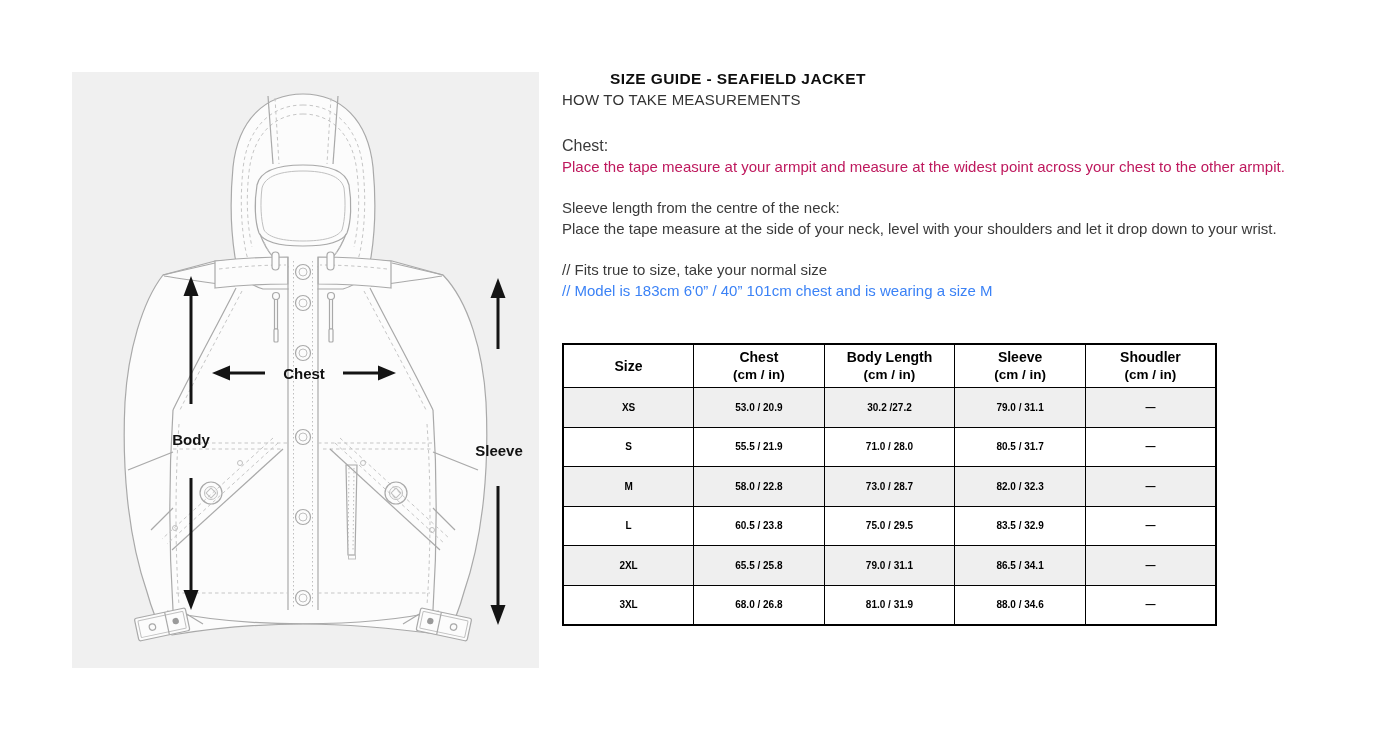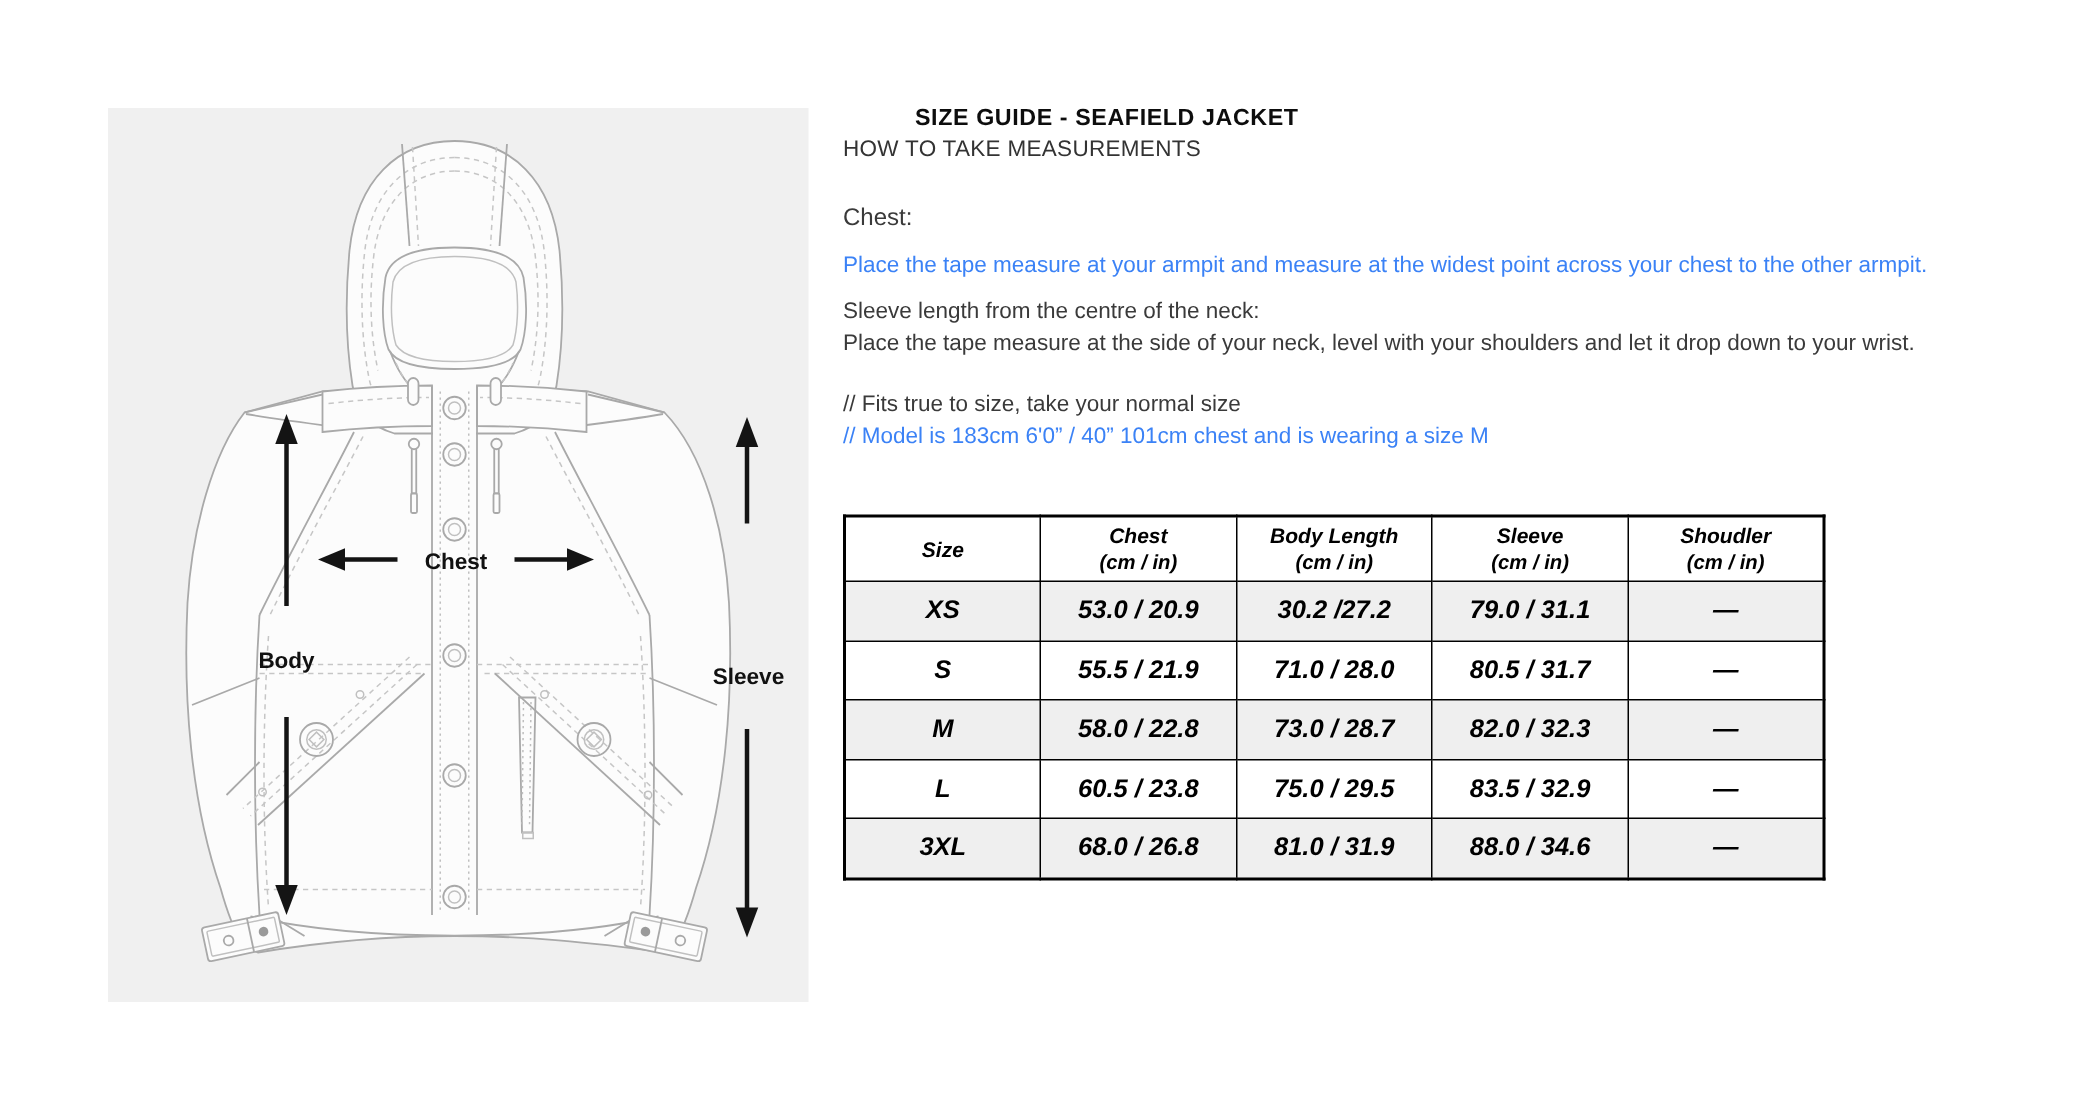--- a/index.html
+++ b/index.html
@@ -5,32 +5,32 @@
   html,body{margin:0;padding:0;background:#ffffff;}
   .page{position:relative;width:1400px;height:740px;background:#ffffff;overflow:hidden;
         font-family:"Liberation Sans", sans-serif;color:#2e2e2e;}
   .art-panel{position:absolute;left:72px;top:72px;width:467px;height:596px;background:#f0f0f0;}
   .art-panel svg{display:block;}
 
   .content{position:absolute;left:562px;top:0;width:766px;}
   .title{position:absolute;top:70px;left:0;font-size:15.5px;font-weight:bold;color:#0d0d0d;letter-spacing:.4px;white-space:nowrap;margin-left:48px;}
   .subtitle{position:absolute;top:91px;left:0;font-size:15px;color:#333;letter-spacing:.2px;white-space:nowrap;}
   .ins-h1{position:absolute;top:137px;left:0;font-size:16px;color:#3a3a3a;white-space:nowrap;}
-  .ins-b1{position:absolute;top:168px;left:0;font-size:15px;color:#3b82f6;white-space:nowrap;}
+  .ins-b1{position:absolute;top:158px;left:0;font-size:15px;color:#be185d;white-space:nowrap;}
   .ins-h2{position:absolute;top:199px;left:0;font-size:15px;color:#3a3a3a;white-space:nowrap;}
   .ins-b2{position:absolute;top:220px;left:0;font-size:15px;color:#3a3a3a;white-space:nowrap;}
   .note1{position:absolute;top:261px;left:0;font-size:15px;color:#3a3a3a;white-space:nowrap;}
   .note2{position:absolute;top:282px;left:0;font-size:15px;color:#3b82f6;white-space:nowrap;}
 
   table.size{position:absolute;top:343px;left:0;width:655px;border-collapse:collapse;table-layout:fixed;
-             border:2px solid #000;font-style:italic;}
+             border:2px solid #000;}
   table.size th, table.size td{border:solid #000;border-width:1.7px 1.3px;text-align:center;vertical-align:middle;
              color:#000;padding:0;}
   table.size th{height:42px;font-size:14px;font-weight:bold;line-height:17px;background:#fff;}
-  table.size td{height:38.5px;font-size:17px;font-weight:bold;}
+  table.size td{height:38.5px;font-size:10px;font-weight:bold;}
   table.size tbody tr:nth-child(odd) td{background:#efefef;}
   table.size tbody tr:nth-child(even) td{background:#ffffff;}
   .unit{font-size:13.5px;font-weight:bold;}
 
   
   .ln{fill:none;stroke:#a9a9a9;stroke-width:1.2;}
   .lnf{fill:#fcfcfc;stroke:#a9a9a9;stroke-width:1.2;}
   .lt{fill:none;stroke:#c0c0c0;stroke-width:1;}
   .st{fill:none;stroke:#c6c6c6;stroke-width:1;stroke-dasharray:3.5 3;}
   .dt{fill:none;stroke:#bfbfbf;stroke-width:1;stroke-dasharray:1.5 2.5;}
@@ -293,20 +293,27 @@
           <td>—</td>
         </tr>
         <tr>
           <td>L</td>
           <td>60.5 / 23.8</td>
           <td>75.0 / 29.5</td>
           <td>83.5 / 32.9</td>
           <td>—</td>
         </tr>
         <tr>
+          <td>2XL</td>
+          <td>65.5 / 25.8</td>
+          <td>79.0 / 31.1</td>
+          <td>86.5 / 34.1</td>
+          <td>—</td>
+        </tr>
+        <tr>
           <td>3XL</td>
           <td>68.0 / 26.8</td>
           <td>81.0 / 31.9</td>
           <td>88.0 / 34.6</td>
           <td>—</td>
         </tr>
       </tbody>
     </table>
   </div>
 </div>

